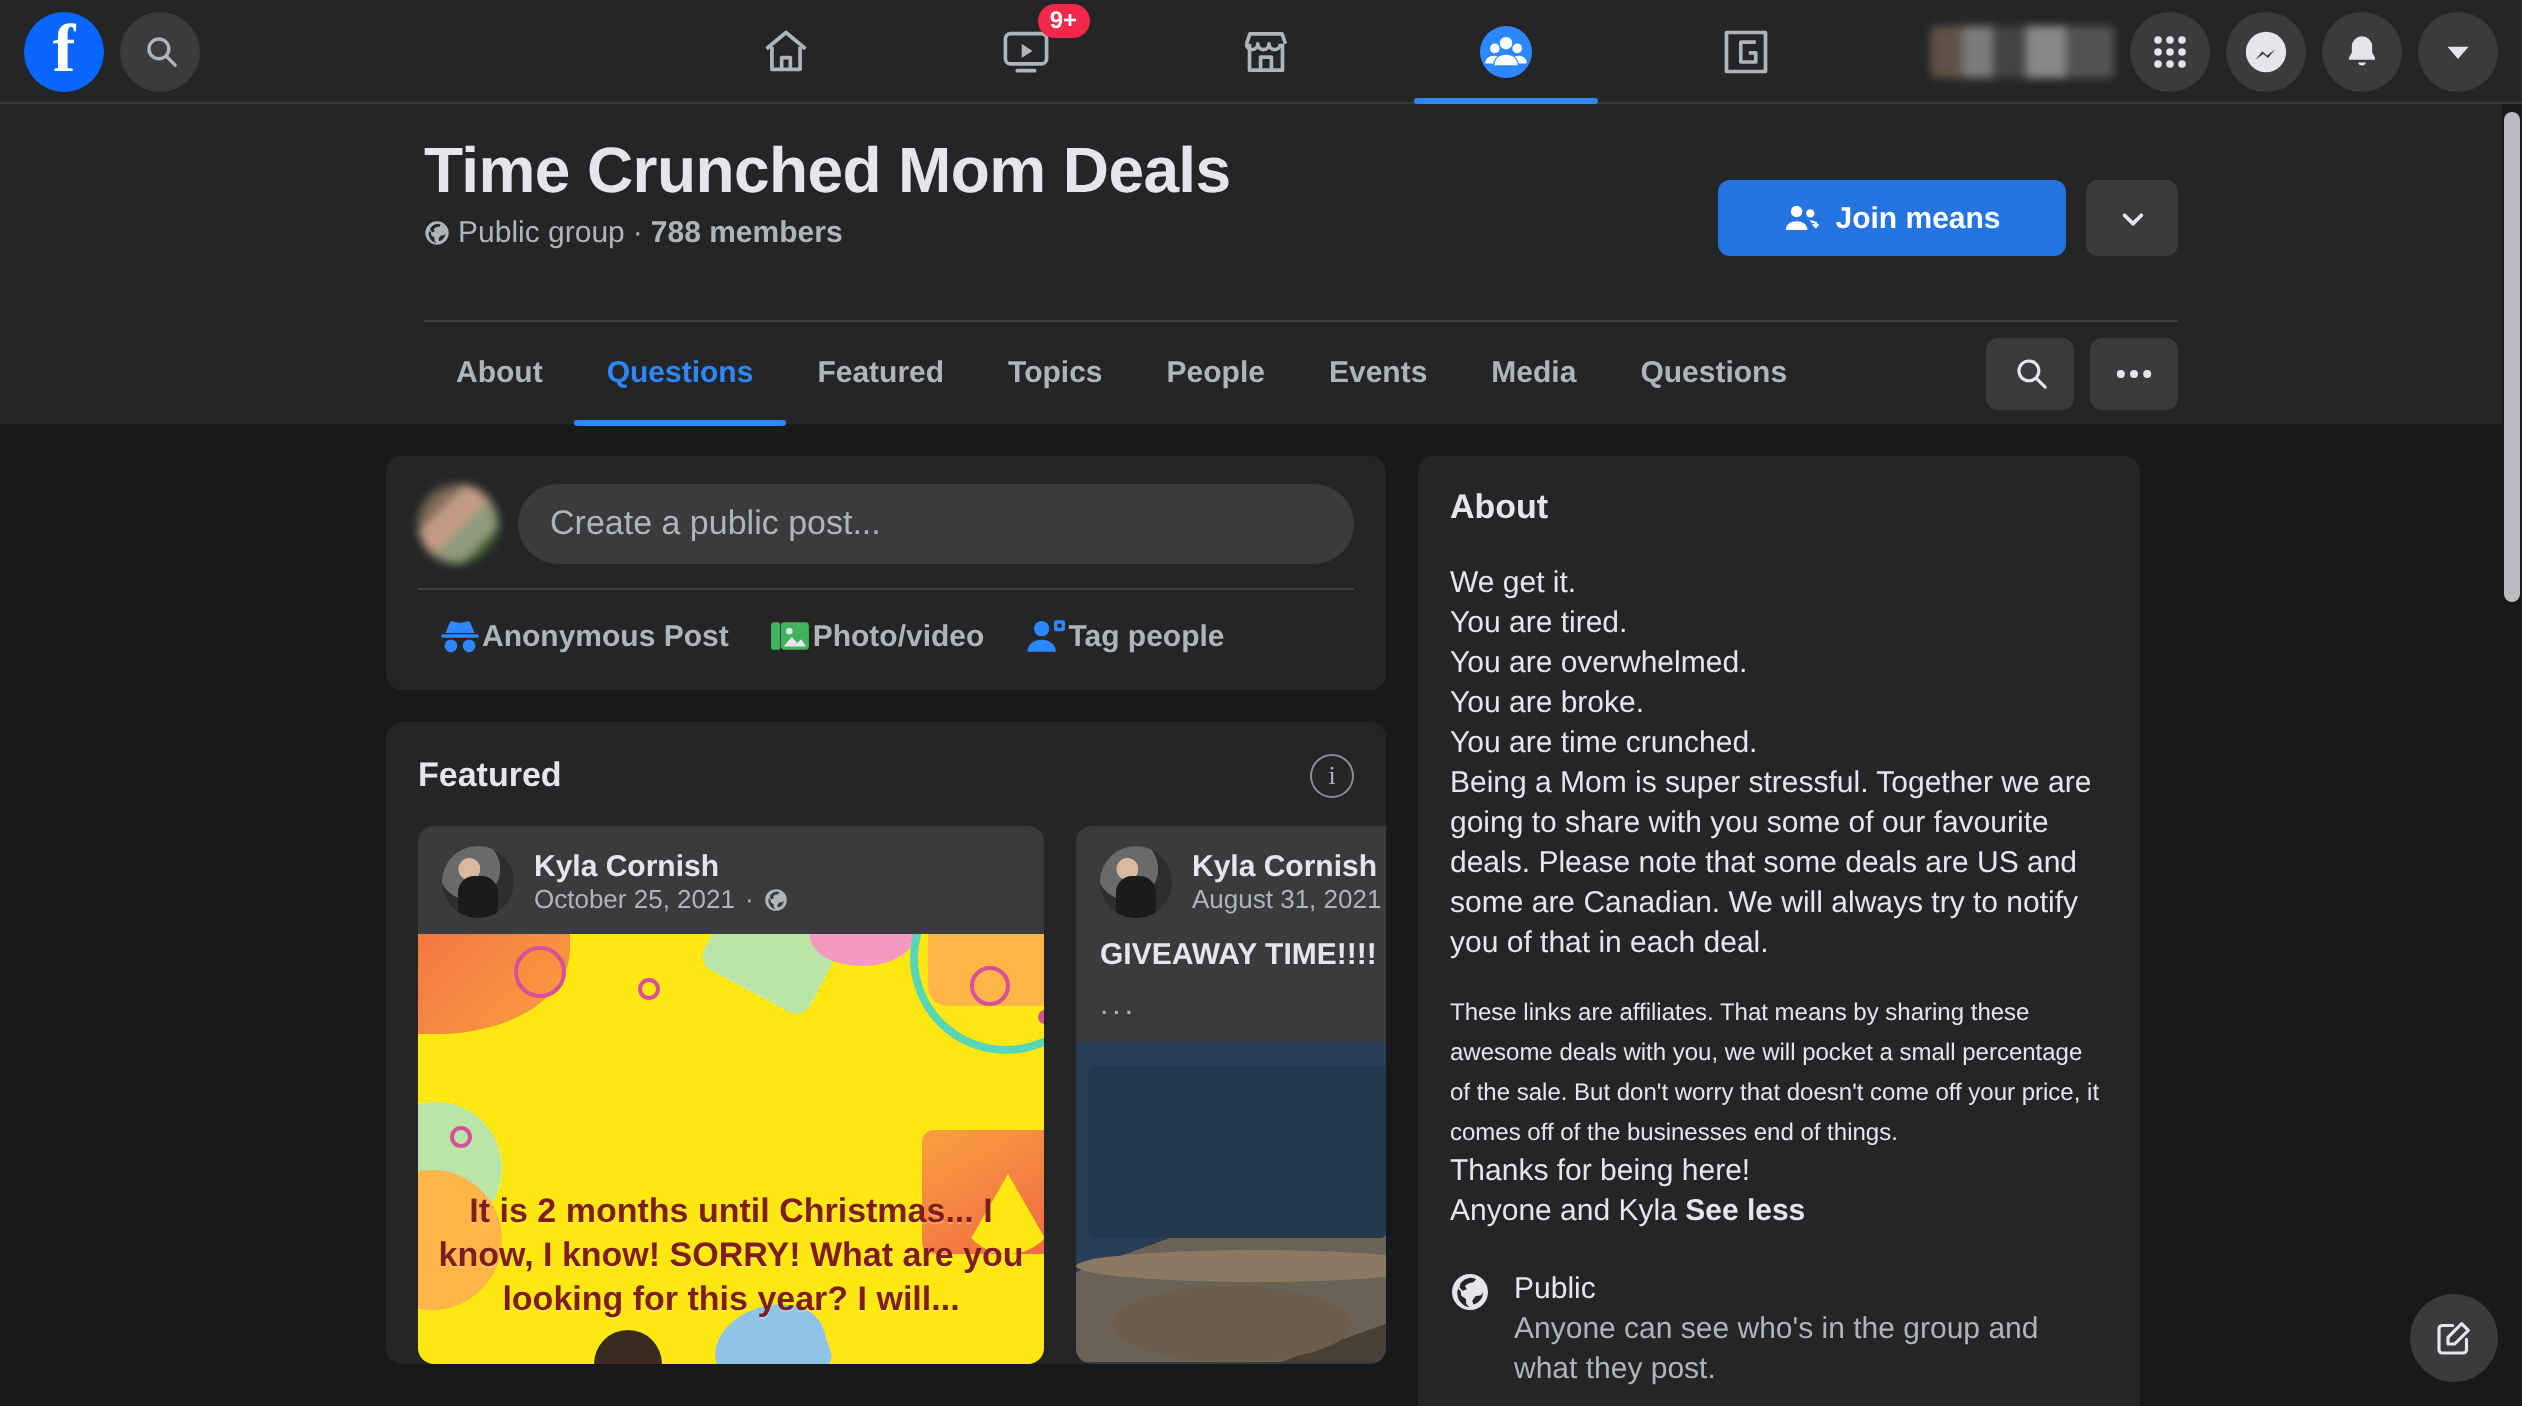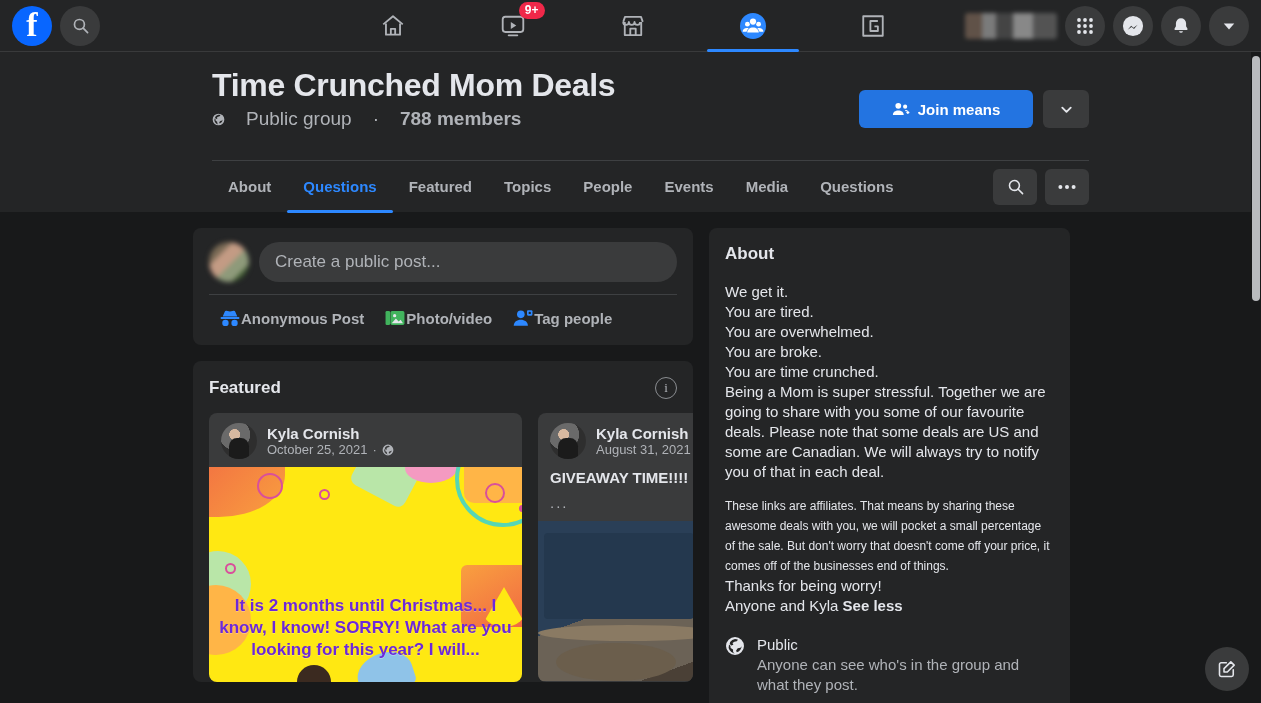--- a/index.html
+++ b/index.html
@@ -69,22 +69,22 @@
     position: absolute; top: 52px; left: 0; width: 1261px; height: 160px;
     background: #242526;
   }
   .gh-inner { position: relative; width: 1261px; height: 160px; margin-left: 20px; }
   .group-title {
     position: absolute; left: 192px; top: 15px;
     font-size: 32px; font-weight: bold; color: #e4e6eb; letter-spacing: -0.3px;
   }
   .group-meta {
     position: absolute; left: 192px; top: 56px;
-    display: flex; align-items: center; gap: 21px;
-    font-size: 19px; color: #b0b3b8;
+    display: flex; align-items: center; gap: 4px;
+    font-size: 15px; color: #b0b3b8;
   }
   .group-meta b { color: #b0b3b8; font-weight: bold; }
   .join-btn {
     position: absolute; left: 839px; top: 38px;
     width: 174px; height: 38px; border-radius: 6px;
     background: #2374e1; color: #fff;
     display: flex; align-items: center; justify-content: center; gap: 8px;
     font-size: 15px; font-weight: bold;
     border: none; cursor: pointer;
   }
@@ -179,21 +179,21 @@
   .fc-date { font-size: 13px; color: #b0b3b8; display: flex; align-items: center; gap: 5px; white-space: nowrap; }
   .fc-text { padding: 2px 12px 8px; font-size: 15px; color: #e4e6eb; font-weight: bold; }
   .fc-ellipsis { padding: 0 12px 10px; font-size: 15px; color: #b0b3b8; letter-spacing: 2px; }
 
   .promo-img {
     height: 215px; position: relative; overflow: hidden;
     background: #ffe812;
   }
   .promo-text {
     position: absolute; left: 10px; right: 10px; top: 128px;
-    text-align: center; color: #6d28d9; font-weight: bold;
+    text-align: center; color: #7f1d1d; font-weight: bold;
     font-size: 17px; line-height: 22px;
     text-shadow: 0 1px 0 rgba(255,255,255,.25);
   }
   .blob { position: absolute; border-radius: 50%; }
   .ring { position: absolute; border-radius: 50%; border: 2px solid; }
 
   .video-thumb {
     height: 160px; position: relative; overflow: hidden;
     background: linear-gradient(160deg,#2a3f57 0 42%, #6b6256 42% 72%, #4a4036 72% 100%);
   }
@@ -510,21 +510,21 @@
       <div class="about-title">About</div>
 
       <div class="about-line">We get it.</div>
       <div class="about-line">You are tired.</div>
       <div class="about-line">You are overwhelmed.</div>
       <div class="about-line">You are broke.</div>
       <div class="about-line">You are time crunched.</div>
       <div class="about-line">Being a Mom is super stressful. Together we are going to share with you some of our favourite deals. Please note that some deals are US and some are Canadian. We will always try to notify you of that in each deal.</div>
 
       <div class="about-para">These links are affiliates. That means by sharing these awesome deals with you, we will pocket a small percentage of the sale. But don't worry that doesn't come off your price, it comes off of the businesses end of things.</div>
-      <div class="about-line">Thanks for being worry!</div>
+      <div class="about-line">Thanks for being here!</div>
       <div class="about-line">
         <span>Anyone and Kyla</span>
         <span class="see-less">See less</span>
       </div>
 
       <div class="privacy-row">
         <span>
           <svg width="20" height="20" viewBox="0 0 16 16" fill="#e4e6eb">
             <path d="M8 .8A7.2 7.2 0 1 0 8 15.2 7.2 7.2 0 0 0 8 .8zm0 1.5c.9 0 1.7.2 2.4.6l-1 1.2-1.9.4-1.5 1 .7 1.4-1.6.6-1.3-1.2.3-1.6A5.7 5.7 0 0 1 8 2.3zm-4.8 4.4 1.1 1 .2 1.8 1.9 1.3.1 1.9 1.2 1.4A5.7 5.7 0 0 1 3.2 6.7zm6.2 6.3-.5-1.5 1.3-1.8 2.2-.4.9-1.2a5.7 5.7 0 0 1-3.9 4.9z"></path>
           </svg>

